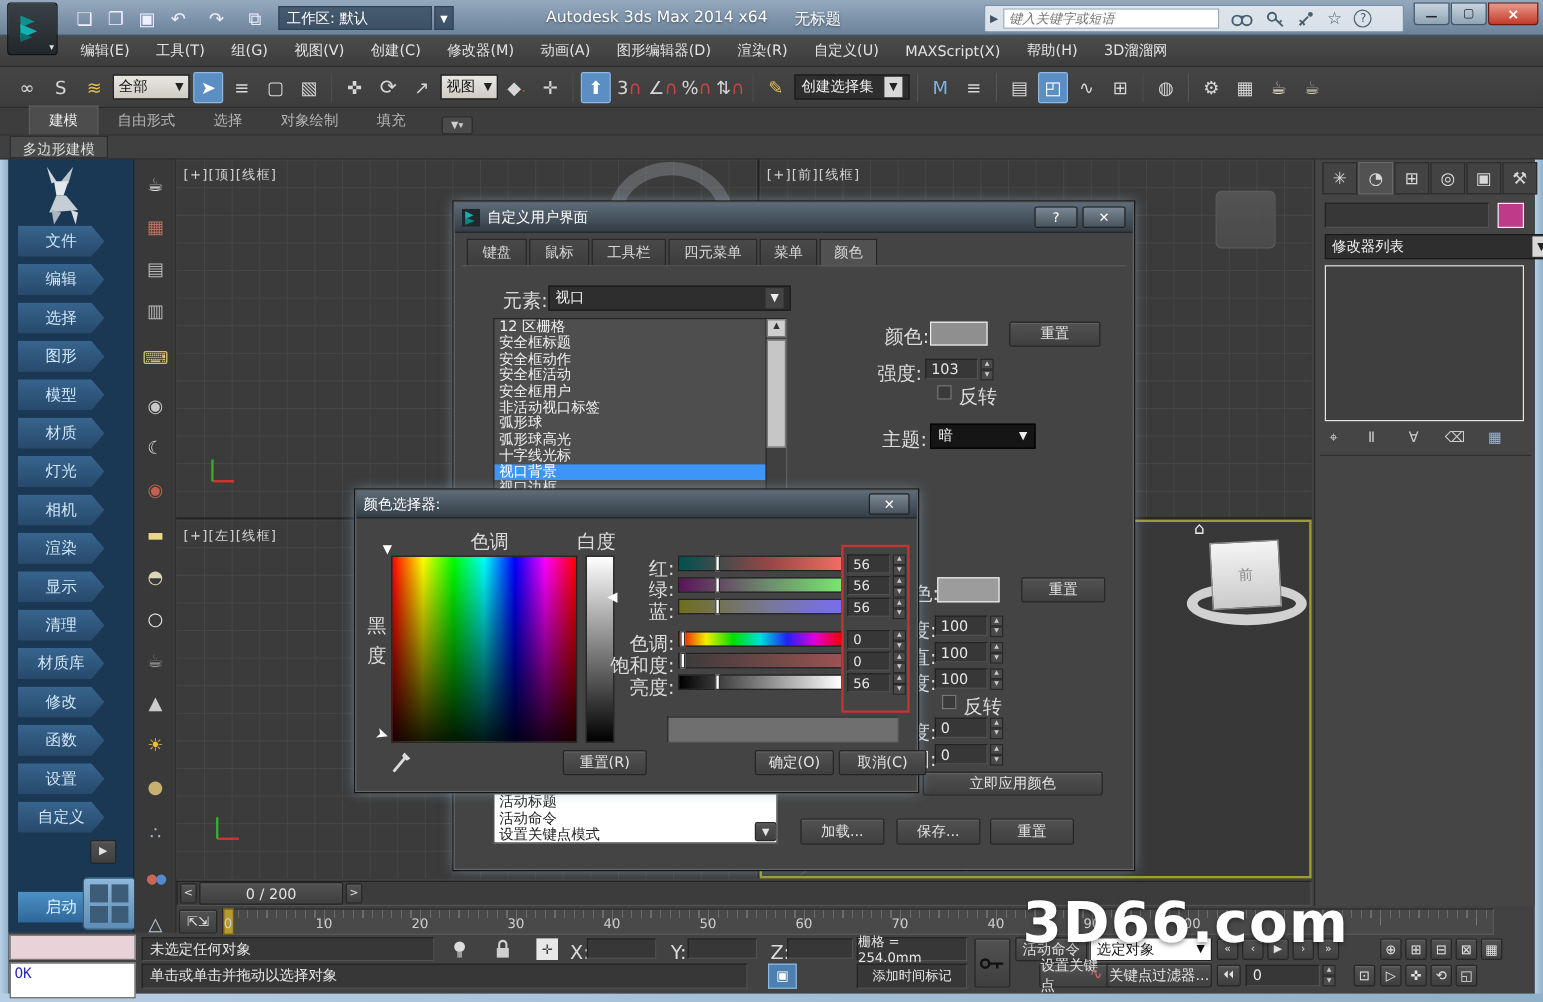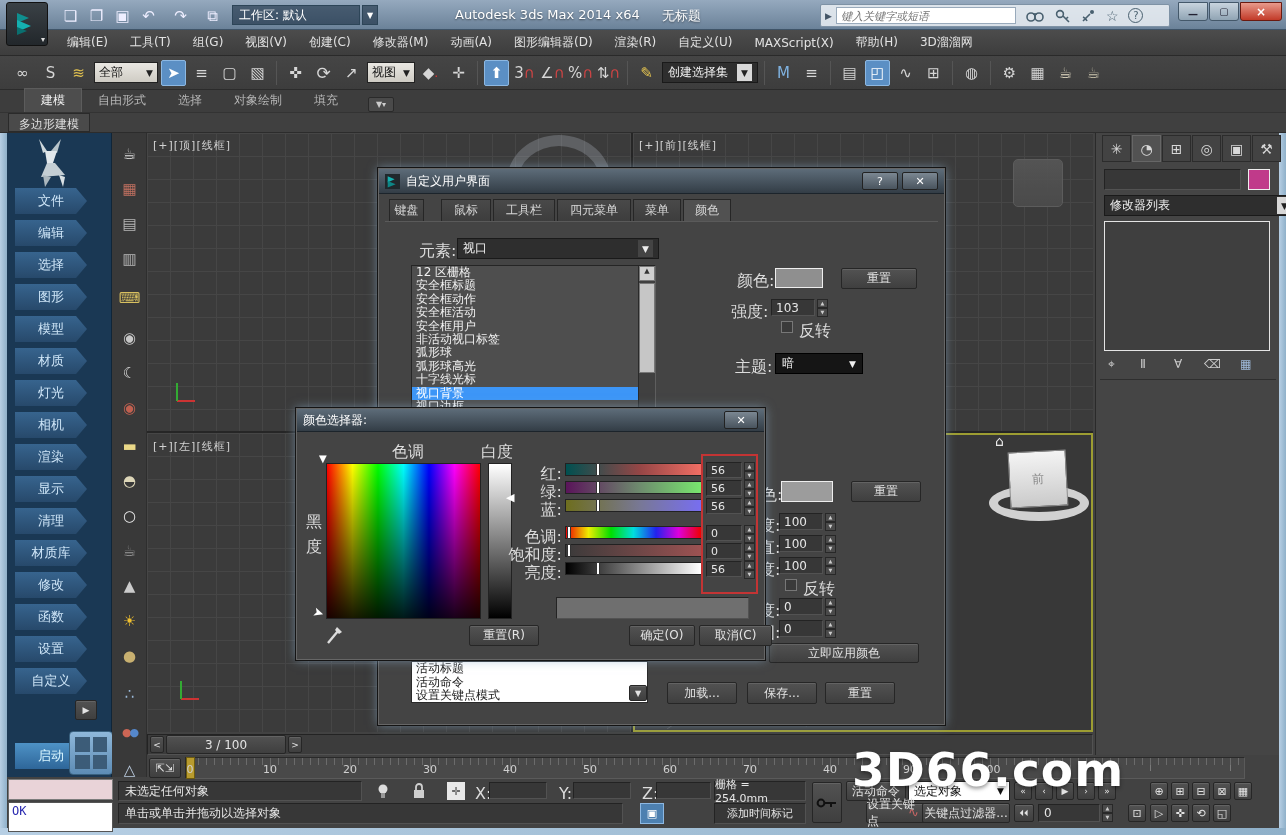--- a/index.html
+++ b/index.html
@@ -372,21 +372,21 @@
     <span class="a" style="left:44px;top:224px;color:#ccc">Ⅱ</span>
     <span class="a" style="left:78px;top:224px;color:#ccc">∀</span>
     <span class="a" style="left:108px;top:224px;color:#ccc">⌫</span>
     <span class="a" style="left:144px;top:224px;color:#9db8d8">▦</span>
     <div class="a" style="left:4px;top:246px;width:176px;height:1px;background:#2e2e2e"></div>
   </div>
 
   <div class="a sunk" style="left:147px;top:734px;width:946px;height:21px;background:#3c3c3c"></div>
   <div class="a btn" style="left:150px;top:736px;width:14px;height:17px;font-size:9px">&lt;</div>
   <div class="a btn" style="left:166px;top:735px;width:120px;height:19px">
-      <span>3 / 100</span>
+      <span>0 / 200</span>
     </div>
   <div class="a btn" style="left:288px;top:736px;width:14px;height:17px;font-size:9px">&gt;</div>
 
   <div class="a btn" style="left:149px;top:758px;width:32px;height:20px;font-size:11px">⇱⇲</div>
   <div class="a ruler" style="left:185px;top:757px;width:1060px;height:22px"></div>
   <div class="a" style="left:186px;top:757px;width:9px;height:22px;background:#b89b2e;border:1px solid #6b5a10"></div>
   <span class="a tick" style="left:176px;top:763px">0</span>
   <span class="a tick" style="left:256px;top:763px">10</span>
   <span class="a tick" style="left:336px;top:763px">20</span>
   <span class="a tick" style="left:416px;top:763px">30</span>
@@ -481,21 +481,21 @@
           <rect width="28" height="28" fill="#20282c"></rect>
           <polygon points="5,4 18,10 5,16" fill="#15b0b0"></polygon>
           <polygon points="5,13 20,19 5,25" fill="#0d8686"></polygon>
         </svg>
       <span>自定义用户界面</span>
       <div style="margin-left:auto;display:flex">
         <div class="winbtn">?</div>
         <div class="winbtn">✕</div>
       </div>
     </div>
-    <div class="tab" style="left:10px;top:30px;width:35px">
+    <div class="tab" style="left:10px;top:30px;width:50px">
         <span>键盘</span>
       </div>
     <div class="tab" style="left:62px;top:30px;width:50px">
         <span>鼠标</span>
       </div>
     <div class="tab" style="left:114px;top:30px;width:62px">
         <span>工具栏</span>
       </div>
     <div class="tab" style="left:178px;top:30px;width:74px">
         <span>四元菜单</span>

